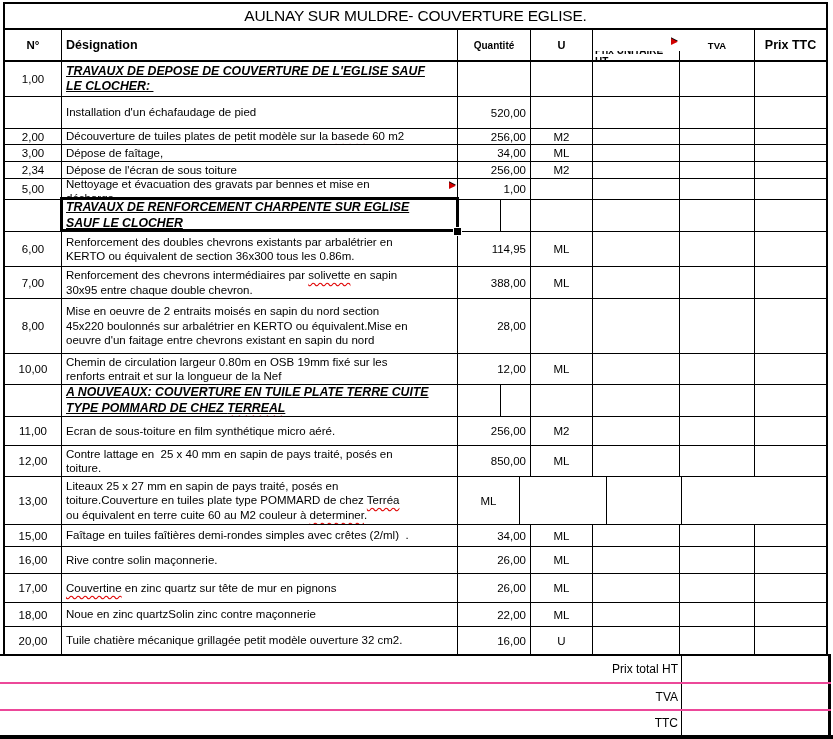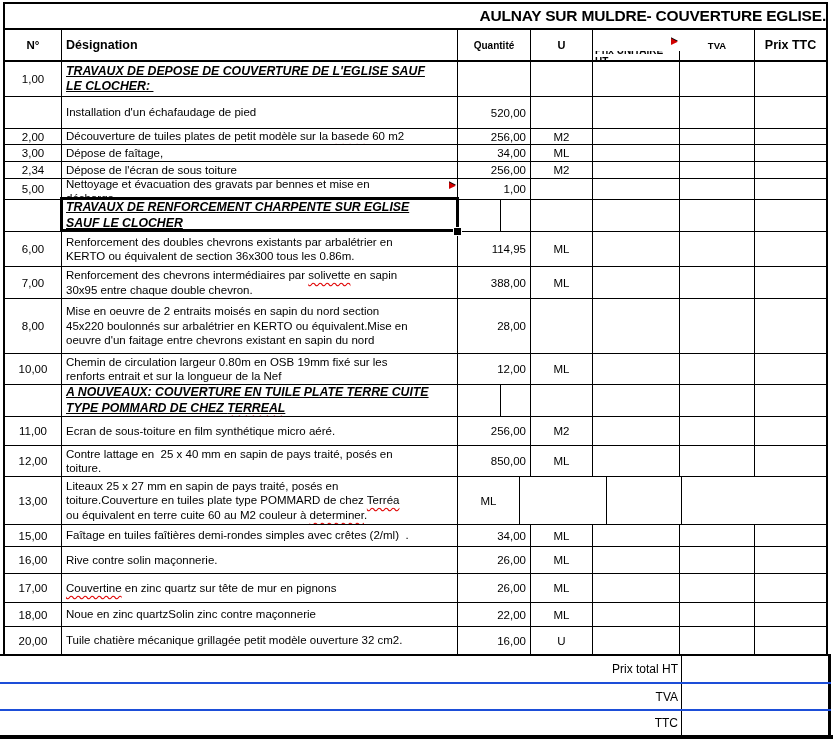--- a/index.html
+++ b/index.html
@@ -10,41 +10,41 @@
   .row.thick{border-bottom:2px solid #000;}
   .row:last-child{border-bottom:none;}
   .cell{border-right:1px solid #000;box-sizing:border-box;display:flex;align-items:center;overflow:hidden;background:#fff;}
   .cell:last-child{border-right:none;}
   .c1{width:57px;}.c2{width:396px;}.c3{width:73px;}.c4{width:62px;}.c5{width:87px;}.c6{width:75px;}.c7{flex:1;}
   .no{justify-content:center;}
   .qty{justify-content:flex-end;padding-right:4px;}
   .unit{justify-content:center;}
   .desc{padding:1px 4px;line-height:14.5px;}
   .desc .txt{white-space:pre-wrap;}
-  .title-row{justify-content:flex-end;align-items:center;font-weight:bold;font-size:15.5px;letter-spacing:-0.2px;}
+  .title-row{justify-content:center;align-items:center;font-weight:normal;font-size:15.5px;letter-spacing:-0.2px;}
   .header-row{font-weight:bold;}
   .header-row .cell{justify-content:center;}
   .header-row .h-desig{justify-content:flex-start;padding-left:4px;font-size:12.5px;}
   .h-no{font-size:11.5px;}
   .h-qty{font-size:10px;}
   .h-u{font-size:11px;}
   .h-pu{font-size:10px;justify-content:flex-start;padding-left:2px;position:relative;margin-top:21px;}
   .h-tva{font-size:9.5px;}
   .h-ttc{font-size:12.5px;}
   .section .txt{font-weight:bold;font-style:italic;text-decoration:underline;font-size:12.3px;line-height:15.5px;}
   .clip{align-items:flex-start;}
   .clip .txt{margin-top:-2px;line-height:13.5px;}
   .sq{text-decoration:underline;text-decoration-style:wavy;text-decoration-color:#e00000;text-decoration-skip-ink:none;text-underline-offset:2.5px;}
   .sel-cell{position:relative;overflow:visible;}
   .sel-border{position:absolute;left:-2px;top:-3px;right:-2px;bottom:-1px;border:3px solid #000;pointer-events:none;z-index:3;}
   .sel-handle{position:absolute;right:-5px;bottom:-5px;width:7px;height:7px;background:#000;border:1px solid #fff;z-index:4;}
   .qty-split{padding:0;justify-content:flex-start;}
   .subdiv{width:42px;height:100%;border-right:1px solid #000;}
   .footer{width:831px;border-top:2px solid #000;box-sizing:border-box;background:#fff;}
-  .footer-row{display:flex;border-bottom:2px solid #1d4ed8;box-sizing:border-box;align-items:stretch;}
+  .footer-row{display:flex;border-bottom:2px solid #ec4899;box-sizing:border-box;align-items:stretch;}
   .footer-row:last-child{border-bottom:none;}
   .f-label{width:682px;box-sizing:border-box;border-right:1px solid #000;display:flex;align-items:center;justify-content:flex-end;padding-right:3px;font-size:12px;}
   .f-value{flex:1;border-right:3px solid #000;box-sizing:border-box;}
   .bottom-bar{width:833px;height:7px;background:#000;}
   .cursor{position:absolute;color:#d30000;font-size:9px;line-height:9px;z-index:6;text-shadow:0 -1px 0 #000;}
 </style>
 </head>
 <body>
 
 <div class="page">

